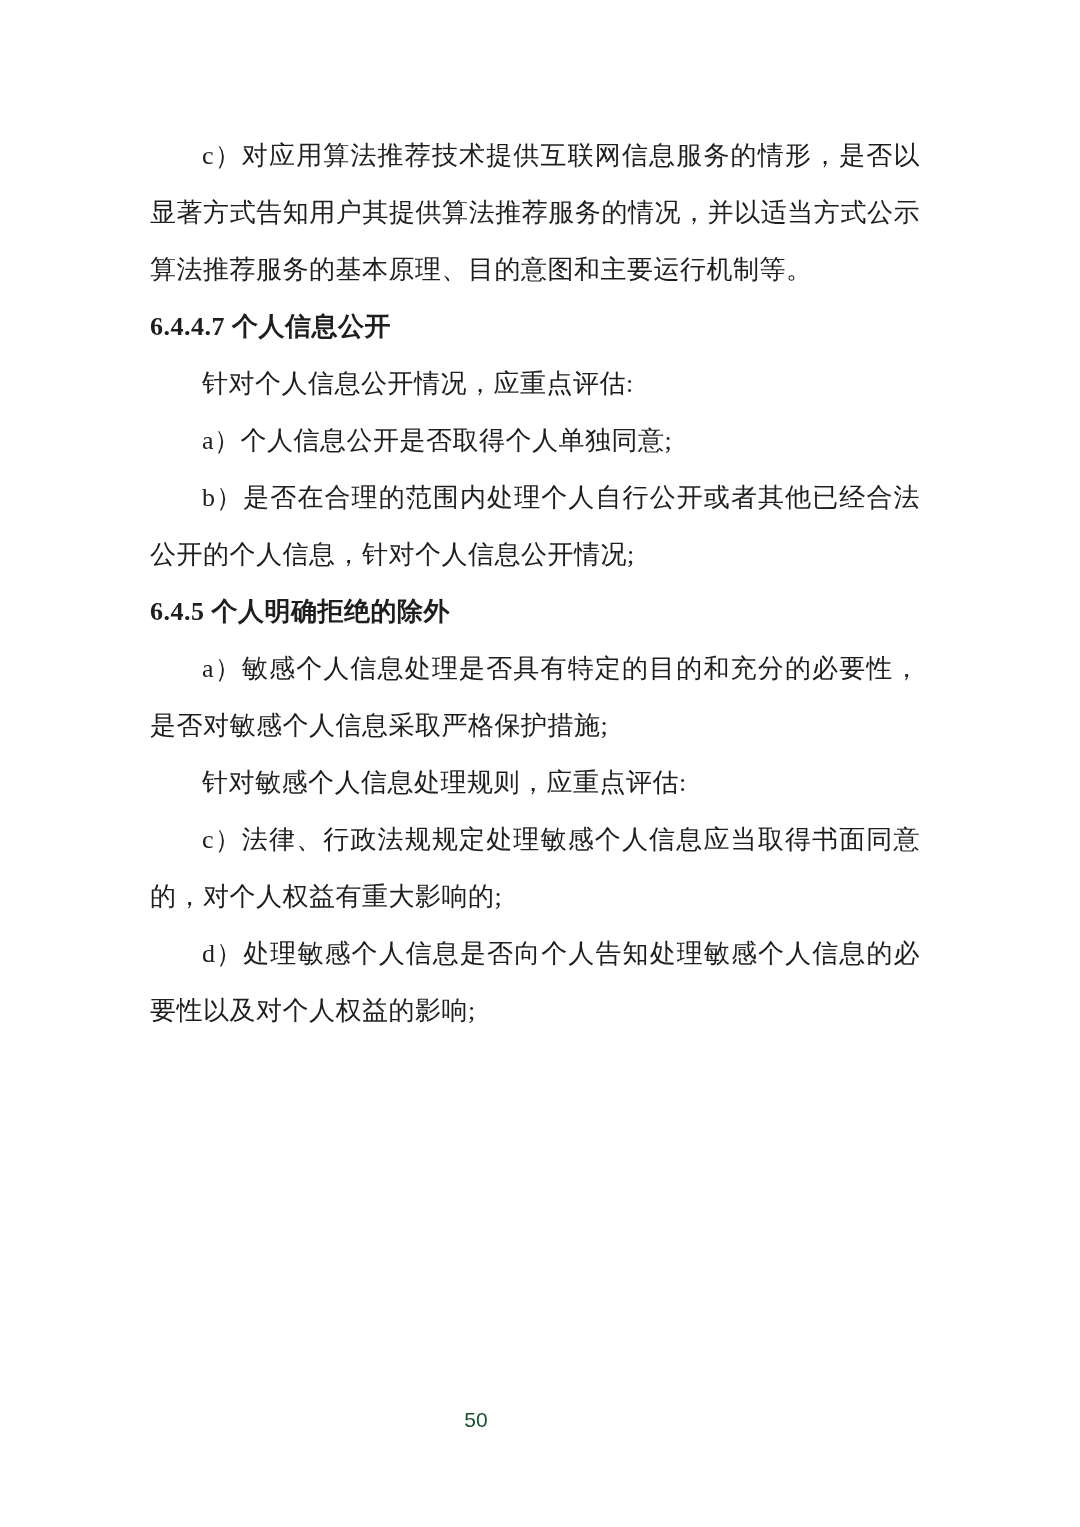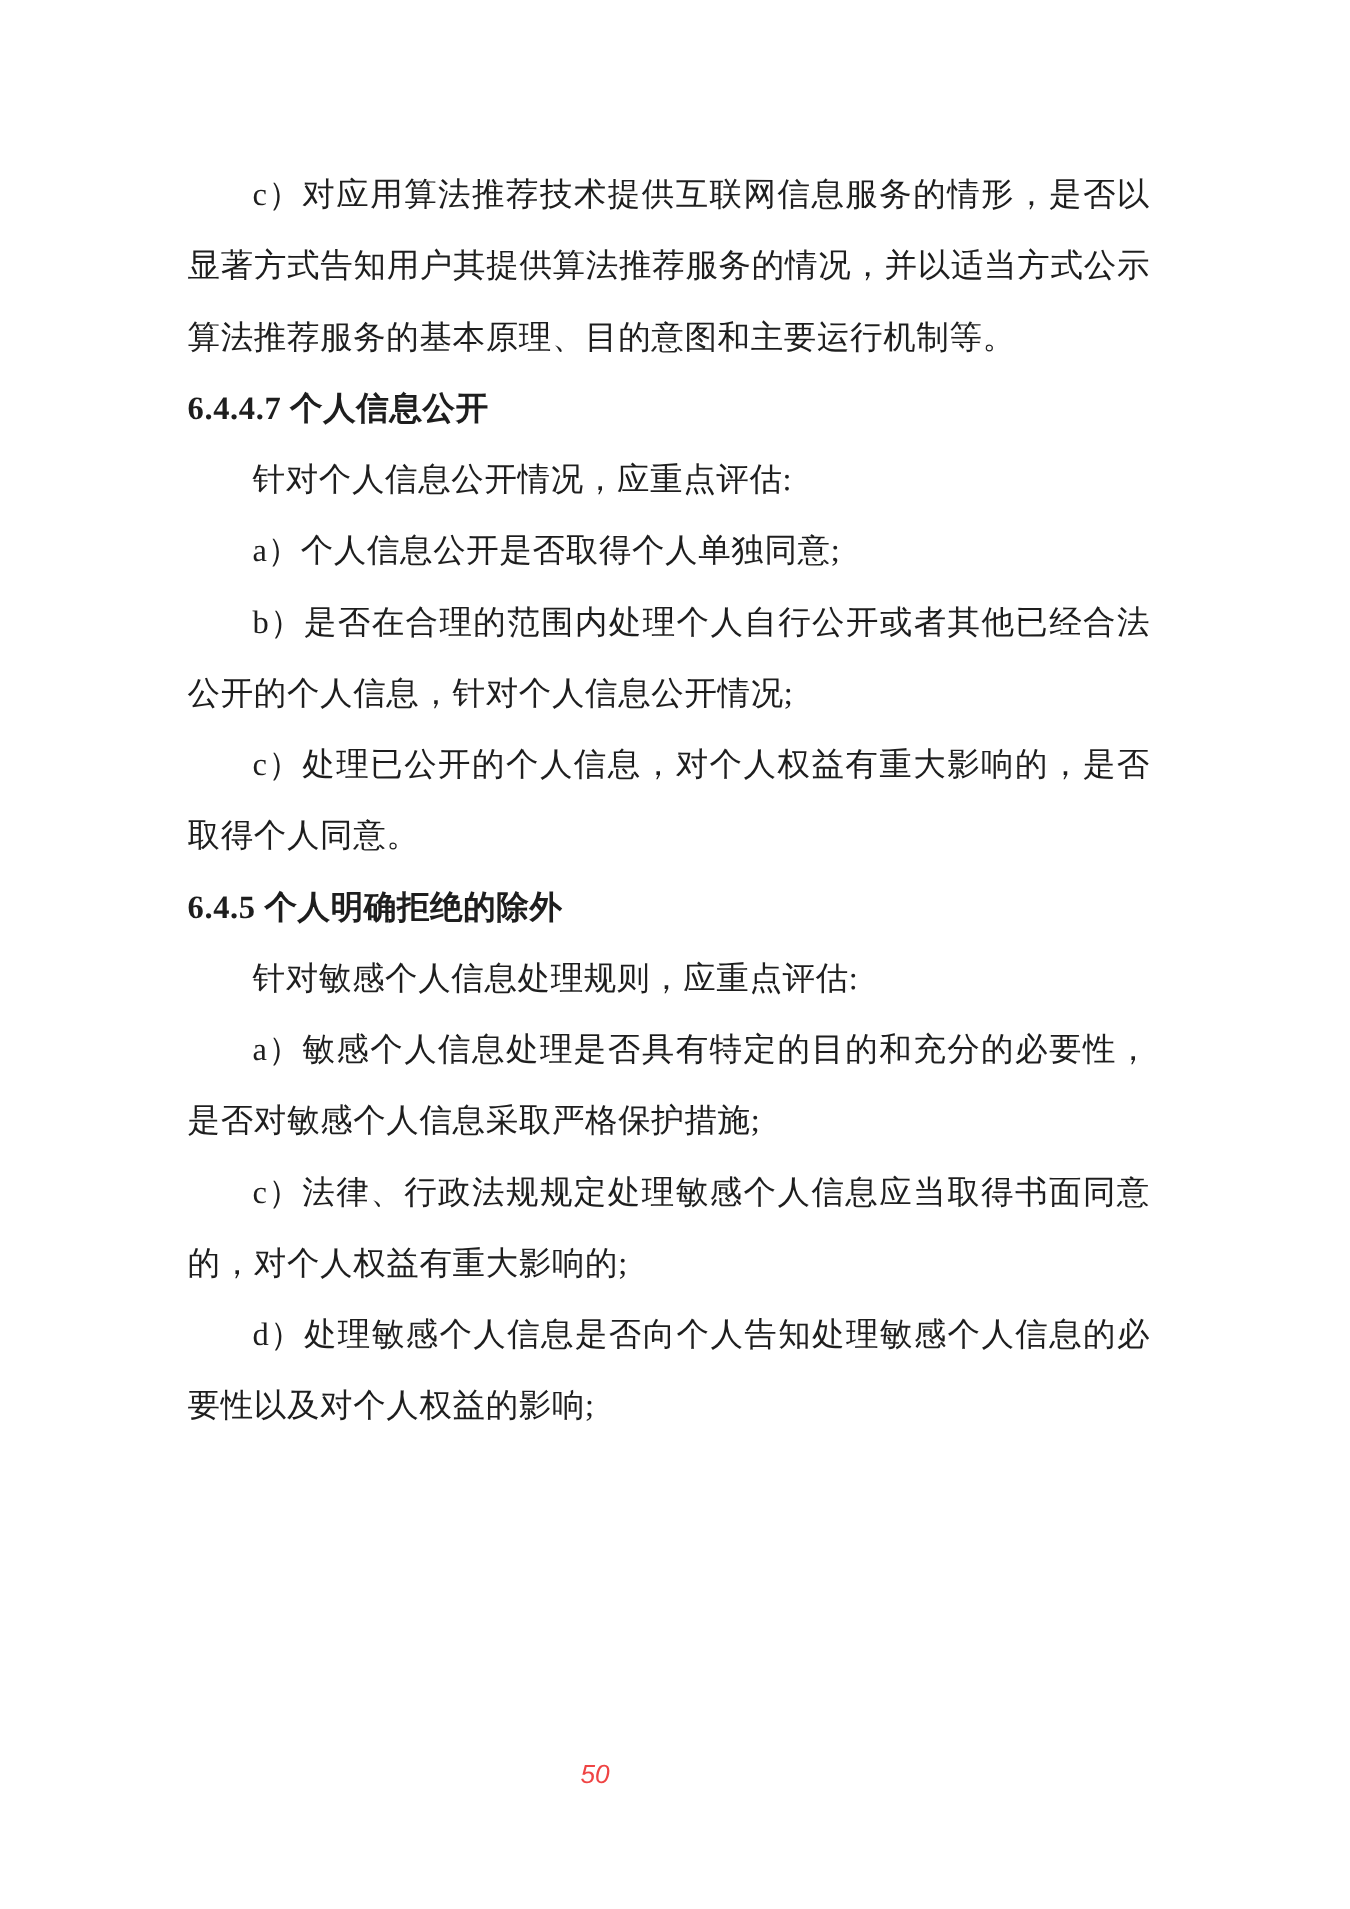--- a/index.html
+++ b/index.html
@@ -37,39 +37,37 @@
     text-align: left;
   }
   .footer {
     position: absolute;
     left: 0;
     top: 1408px;
     width: 100%;
     text-align: center;
     font-family: "Liberation Sans", "DejaVu Sans", sans-serif;
     font-size: 21px;
-    color: #ef4444;
-    font-style: italic;
+    color: #14532d;
   }
 </style>
 </head>
 <body>
 
 <div class="page">
 
   <div class="content">
     <p class="para">c）对应用算法推荐技术提供互联网信息服务的情形，是否以显著方式告知用户其提供算法推荐服务的情况，并以适当方式公示算法推荐服务的基本原理、目的意图和主要运行机制等。</p>
     <p class="heading">6.4.4.7 个人信息公开</p>
     <p class="para">针对个人信息公开情况，应重点评估:</p>
     <p class="para">a）个人信息公开是否取得个人单独同意;</p>
     <p class="para">b）是否在合理的范围内处理个人自行公开或者其他已经合法公开的个人信息，针对个人信息公开情况;</p>
-    <p class="para">c）处理已公开的个人信息，对个人权益有重大影响的，是否取得个人同意。</p>
     <p class="heading">6.4.5 个人明确拒绝的除外</p>
+    <p class="para">a）敏感个人信息处理是否具有特定的目的和充分的必要性，是否对敏感个人信息采取严格保护措施;</p>
     <p class="para">针对敏感个人信息处理规则，应重点评估:</p>
-    <p class="para">a）敏感个人信息处理是否具有特定的目的和充分的必要性，是否对敏感个人信息采取严格保护措施;</p>
     <p class="para">c）法律、行政法规规定处理敏感个人信息应当取得书面同意的，对个人权益有重大影响的;</p>
     <p class="para">d）处理敏感个人信息是否向个人告知处理敏感个人信息的必要性以及对个人权益的影响;</p>
   </div>
 
   <div class="footer">
     <span>50</span>
   </div>
 
 </div>
 

